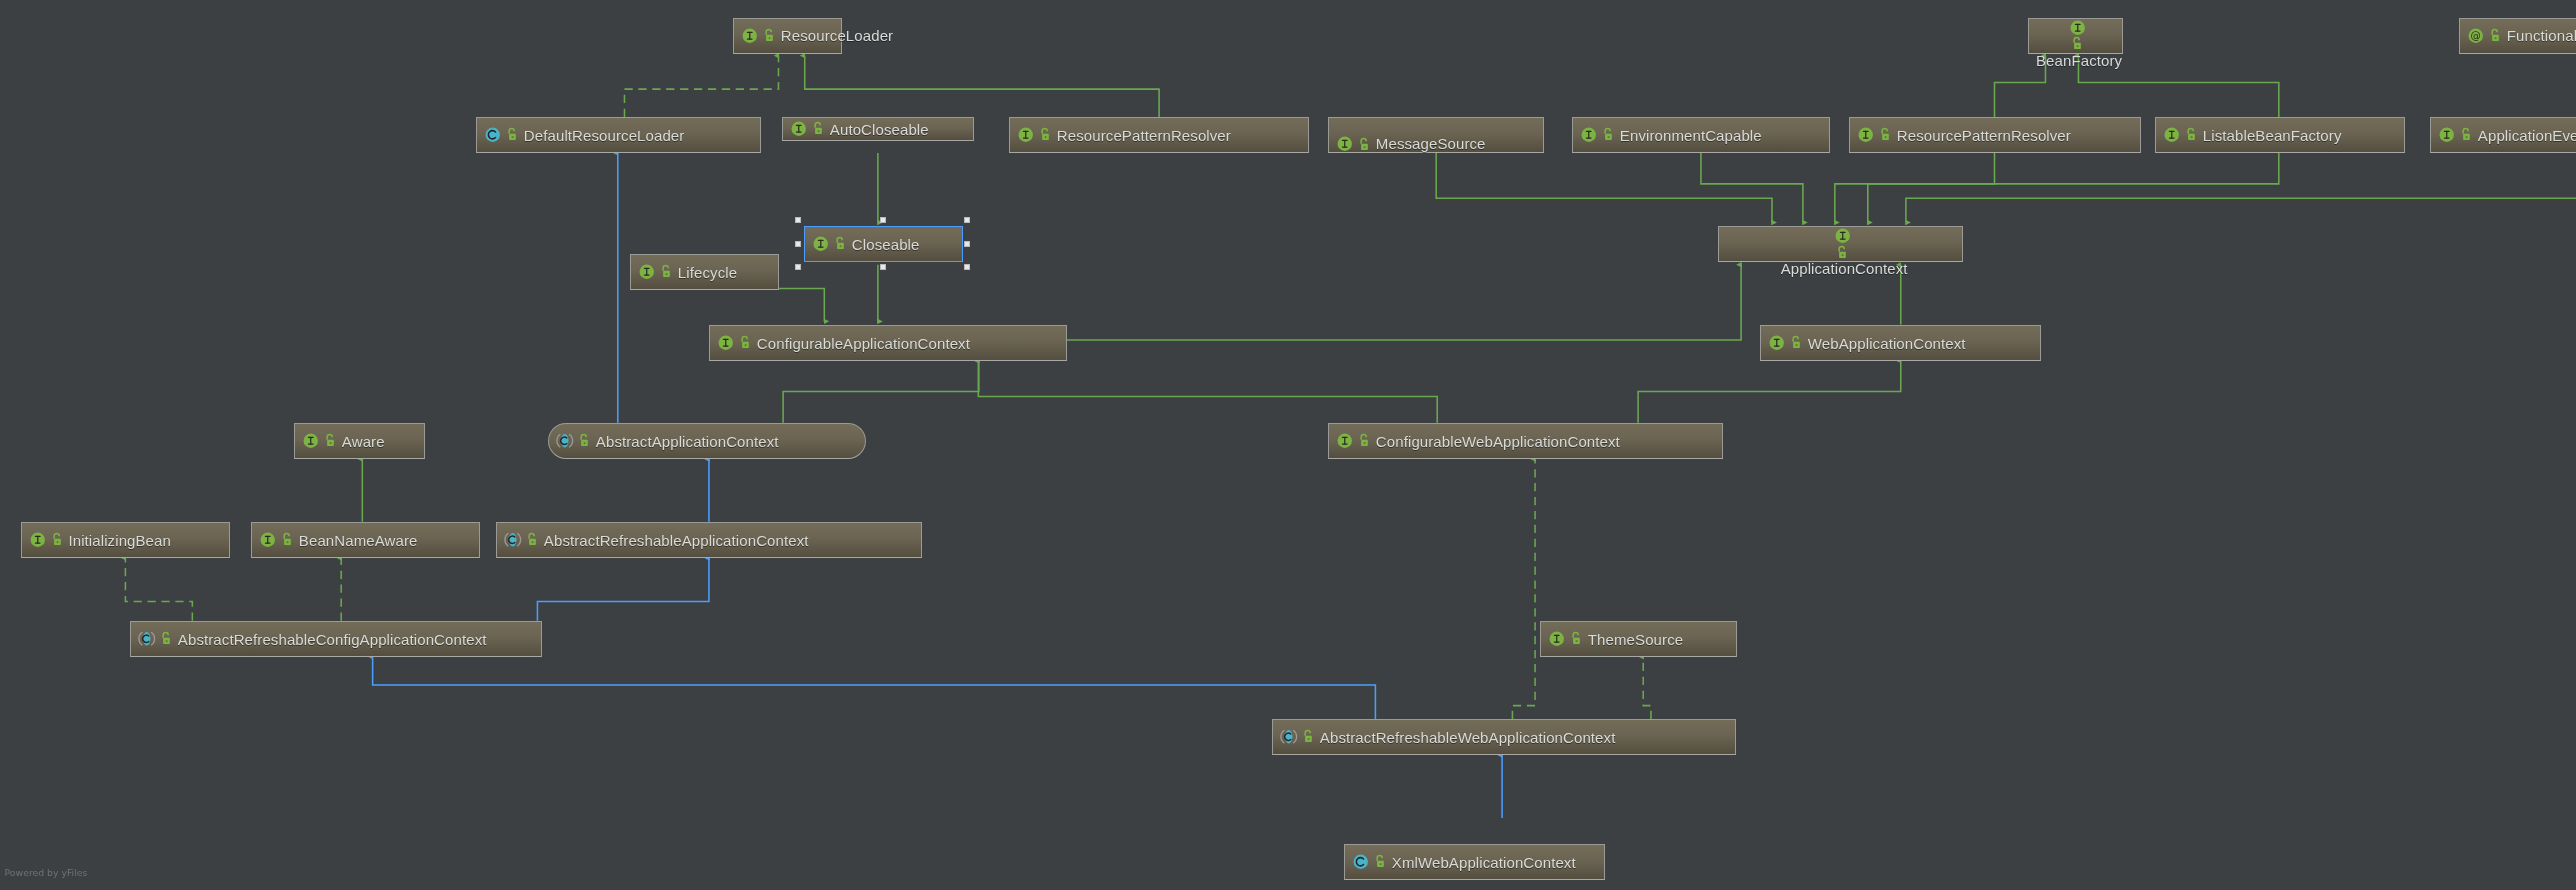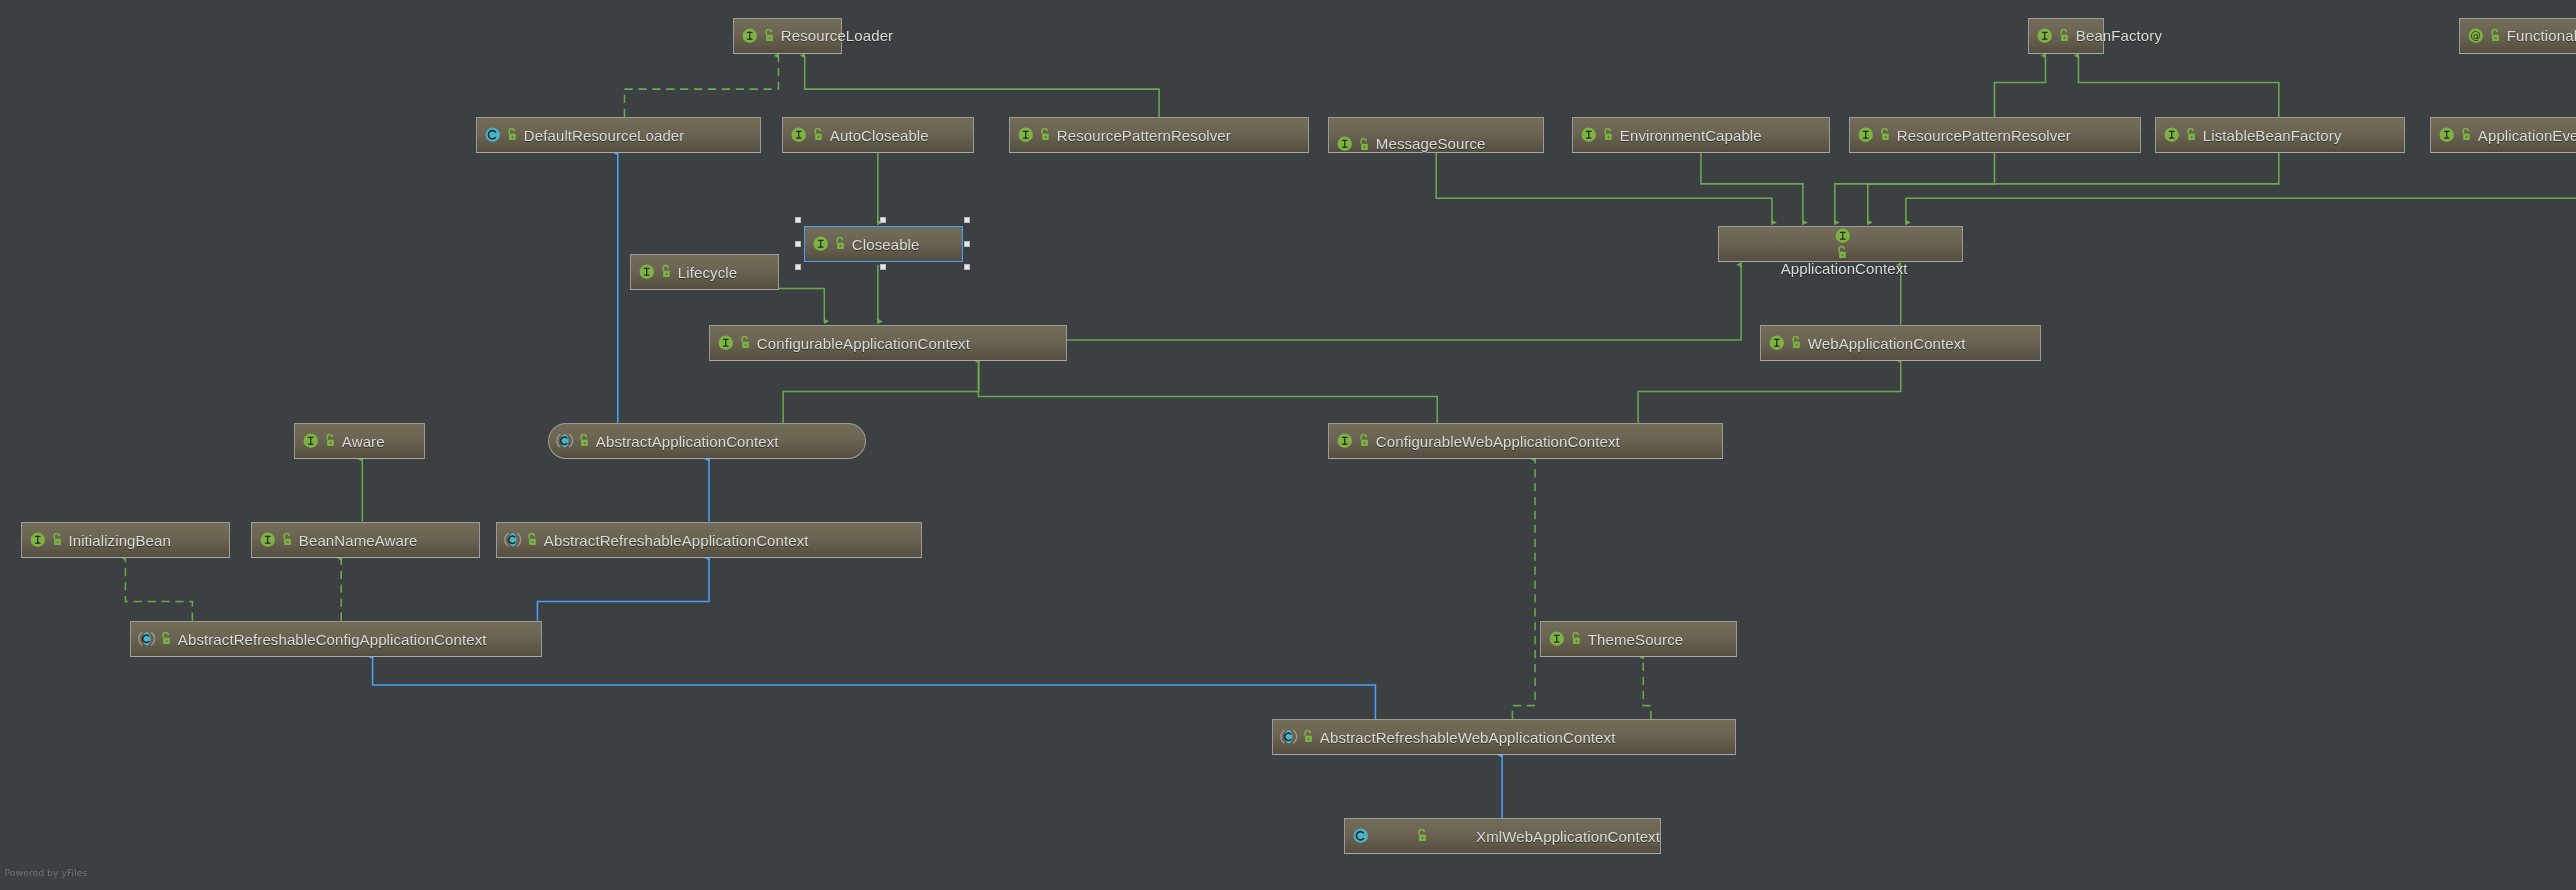--- a/index.html
+++ b/index.html
@@ -101,21 +101,21 @@
             <line x1="12.5" y1="23.5" x2="21.5" y2="23.5"></line>
           </g>
         </svg>
         <svg class="ico-lock" width="13.4" height="15.5" viewBox="0 0 26 30">
           <path d="M8,13 L8,8 A5,5 0 0 1 18,8" fill="none" stroke="#7cb342" stroke-width="3"></path>
           <rect x="8" y="13" width="13" height="12" rx="1.5" fill="#7cb342"></rect>
           <rect x="13" y="18" width="3.4" height="3.4" fill="#55762e"></rect>
         </svg>
         <span class="nlabel">ResourceLoader</span>
       </div>
-      <div class="node" style="left: 2028px; top: 17.5px; width: 76px; height: 36px;">
+      <div class="node" style="left: 2028px; top: 17.5px; width: 95px; height: 36px; flex-direction: column;">
         <svg class="ico-type" width="17.5" height="17.5" viewBox="0 0 34 34">
           <circle cx="17" cy="17" r="14" fill="#7cb342"></circle>
           <g stroke="#2b2b22" stroke-width="2.4" stroke-linecap="round">
             <line x1="12.5" y1="10.5" x2="21.5" y2="10.5"></line>
             <line x1="17" y1="10.5" x2="17" y2="23.5"></line>
             <line x1="12.5" y1="23.5" x2="21.5" y2="23.5"></line>
           </g>
         </svg>
         <svg class="ico-lock" width="13.4" height="15.5" viewBox="0 0 26 30">
           <path d="M8,13 L8,8 A5,5 0 0 1 18,8" fill="none" stroke="#7cb342" stroke-width="3"></path>
@@ -141,21 +141,21 @@
           <circle cx="17" cy="17" r="14" fill="#4ab3c8"></circle>
           <path d="M22.4,11.6 A8,8 0 1 0 22.4,22.4" fill="none" stroke="#20282c" stroke-width="3" stroke-linecap="round"></path>
         </svg>
         <svg class="ico-lock" width="13.4" height="15.5" viewBox="0 0 26 30">
           <path d="M8,13 L8,8 A5,5 0 0 1 18,8" fill="none" stroke="#7cb342" stroke-width="3"></path>
           <rect x="8" y="13" width="13" height="12" rx="1.5" fill="#7cb342"></rect>
           <rect x="13" y="18" width="3.4" height="3.4" fill="#55762e"></rect>
         </svg>
         <span class="nlabel">DefaultResourceLoader</span>
       </div>
-      <div class="node" style="left: 782px; top: 117px; width: 192px; height: 36px;">
+      <div class="node" style="left: 782px; top: 117px; width: 192px; height: 24px;">
         <svg class="ico-type" width="17.5" height="17.5" viewBox="0 0 34 34">
           <circle cx="17" cy="17" r="14" fill="#7cb342"></circle>
           <g stroke="#2b2b22" stroke-width="2.4" stroke-linecap="round">
             <line x1="12.5" y1="10.5" x2="21.5" y2="10.5"></line>
             <line x1="17" y1="10.5" x2="17" y2="23.5"></line>
             <line x1="12.5" y1="23.5" x2="21.5" y2="23.5"></line>
           </g>
         </svg>
         <svg class="ico-lock" width="13.4" height="15.5" viewBox="0 0 26 30">
           <path d="M8,13 L8,8 A5,5 0 0 1 18,8" fill="none" stroke="#7cb342" stroke-width="3"></path>
@@ -469,21 +469,21 @@
           <ellipse cx="17" cy="17" rx="7.2" ry="13.2" fill="#4ab3c8"></ellipse>
           <path d="M21,11.8 A7,7 0 1 0 21,22.2" fill="none" stroke="#20282c" stroke-width="2.8" stroke-linecap="round"></path>
         </svg>
         <svg class="ico-lock" width="13.4" height="15.5" viewBox="0 0 26 30">
           <path d="M8,13 L8,8 A5,5 0 0 1 18,8" fill="none" stroke="#7cb342" stroke-width="3"></path>
           <rect x="8" y="13" width="13" height="12" rx="1.5" fill="#7cb342"></rect>
           <rect x="13" y="18" width="3.4" height="3.4" fill="#55762e"></rect>
         </svg>
         <span class="nlabel">AbstractRefreshableWebApplicationContext</span>
       </div>
-      <div class="node" style="left: 1344px; top: 818px; width: 317px; height: 36px; justify-content: space-between;">
+      <div class="node" style="left: 1344px; top: 844px; width: 261px; height: 36px;">
         <svg class="ico-type" width="17.5" height="17.5" viewBox="0 0 34 34">
           <circle cx="17" cy="17" r="14" fill="#4ab3c8"></circle>
           <path d="M22.4,11.6 A8,8 0 1 0 22.4,22.4" fill="none" stroke="#20282c" stroke-width="3" stroke-linecap="round"></path>
         </svg>
         <svg class="ico-lock" width="13.4" height="15.5" viewBox="0 0 26 30">
           <path d="M8,13 L8,8 A5,5 0 0 1 18,8" fill="none" stroke="#7cb342" stroke-width="3"></path>
           <rect x="8" y="13" width="13" height="12" rx="1.5" fill="#7cb342"></rect>
           <rect x="13" y="18" width="3.4" height="3.4" fill="#55762e"></rect>
         </svg>
         <span class="nlabel">XmlWebApplicationContext</span>

